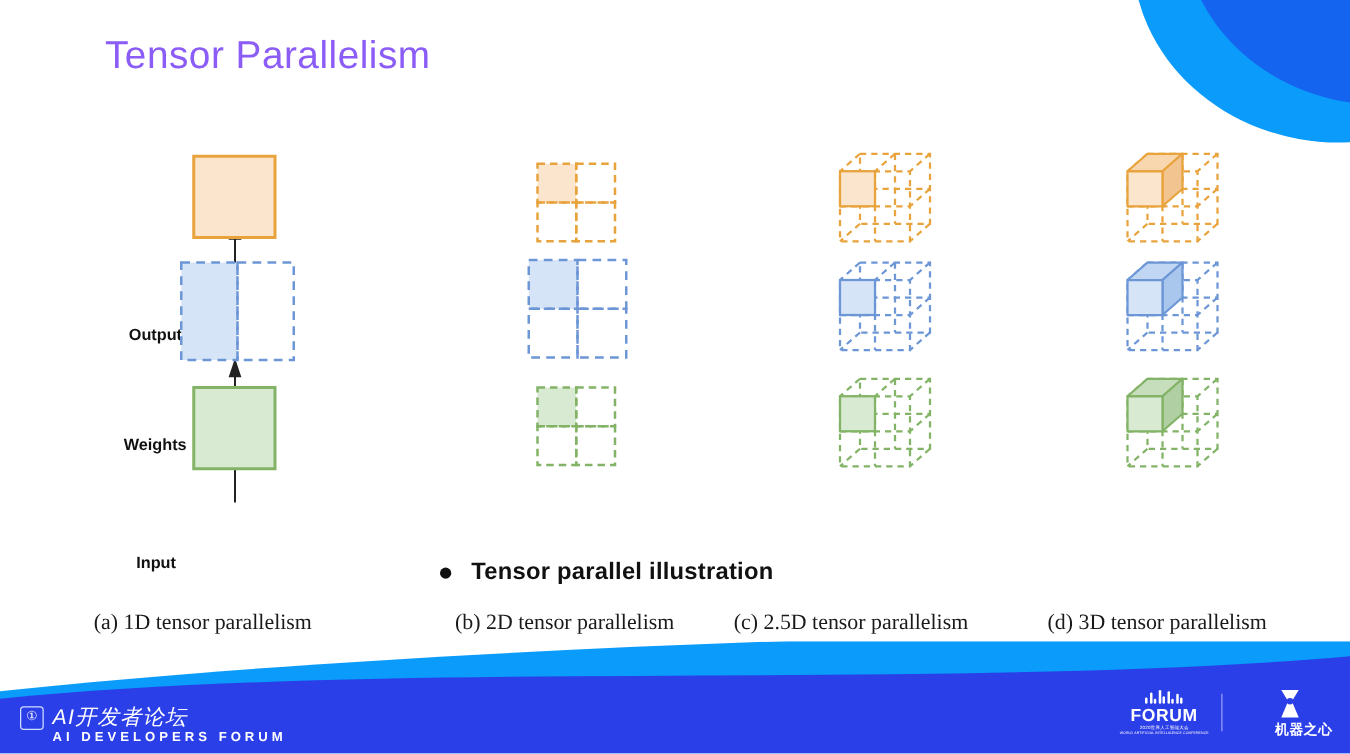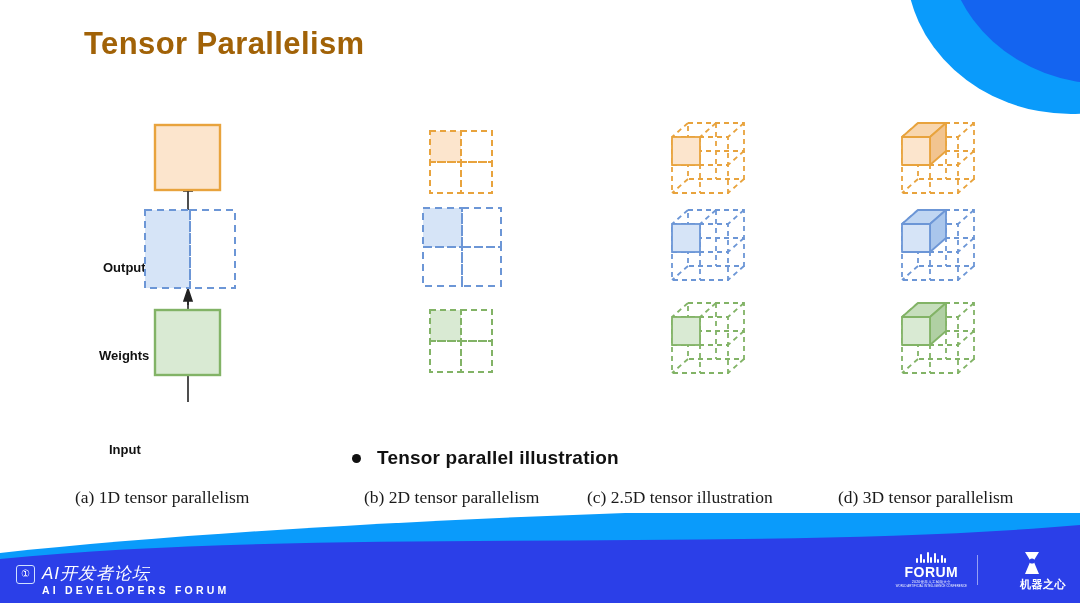--- a/index.html
+++ b/index.html
@@ -116,22 +116,22 @@
   .logo-divider { width: 1px; height: 30px; background: rgba(255,255,255,0.5); }
   .synced-block { text-align: center; color: #ffffff; line-height: 1; margin-left: 32px; }
   .synced-cn { font-size: 11px; font-weight: bold; letter-spacing: 0.5px; margin-top: 3px; }
 
   
   .slide-title {
     position: absolute;
     left: 84px;
     top: 26px;
     font-size: 31px;
-    font-weight: bold;
-    color: #a16207;
+    font-weight: normal;
+    color: #8b5cf6;
     letter-spacing: 0.4px;
     white-space: nowrap;
   }
 
   
   .figure {
     position: absolute;
     left: 0;
     top: 105px;
     width: 1080px;
@@ -370,21 +370,21 @@
         <g stroke="#82B366" stroke-width="1.8" stroke-dasharray="0" stroke-linejoin="round">
           <polygon points="72,212 88,198 116,198 100,212" fill="#C6DEBC"></polygon>
           <polygon points="100,212 116,198 116,226 100,240" fill="#B0D0A3"></polygon>
           <rect x="72" y="212" width="28" height="28" fill="#D9EAD3"></rect>
         </g>
       </svg>
     </div>
 
     <div class="caption cap-a">(a) 1D tensor parallelism</div>
     <div class="caption cap-b">(b) 2D tensor parallelism</div>
-    <div class="caption cap-c">(c) 2.5D tensor illustration</div>
+    <div class="caption cap-c">(c) 2.5D tensor parallelism</div>
     <div class="caption cap-d">(d) 3D tensor parallelism</div>
   </div>
 
   <div class="bullet-line">
     <span class="bullet-dot"></span>
     <span class="bullet-text">Tensor parallel illustration</span>
   </div>
 
   <div class="footer-band">
     <svg width="1080" height="90" viewBox="0 0 1080 90">

